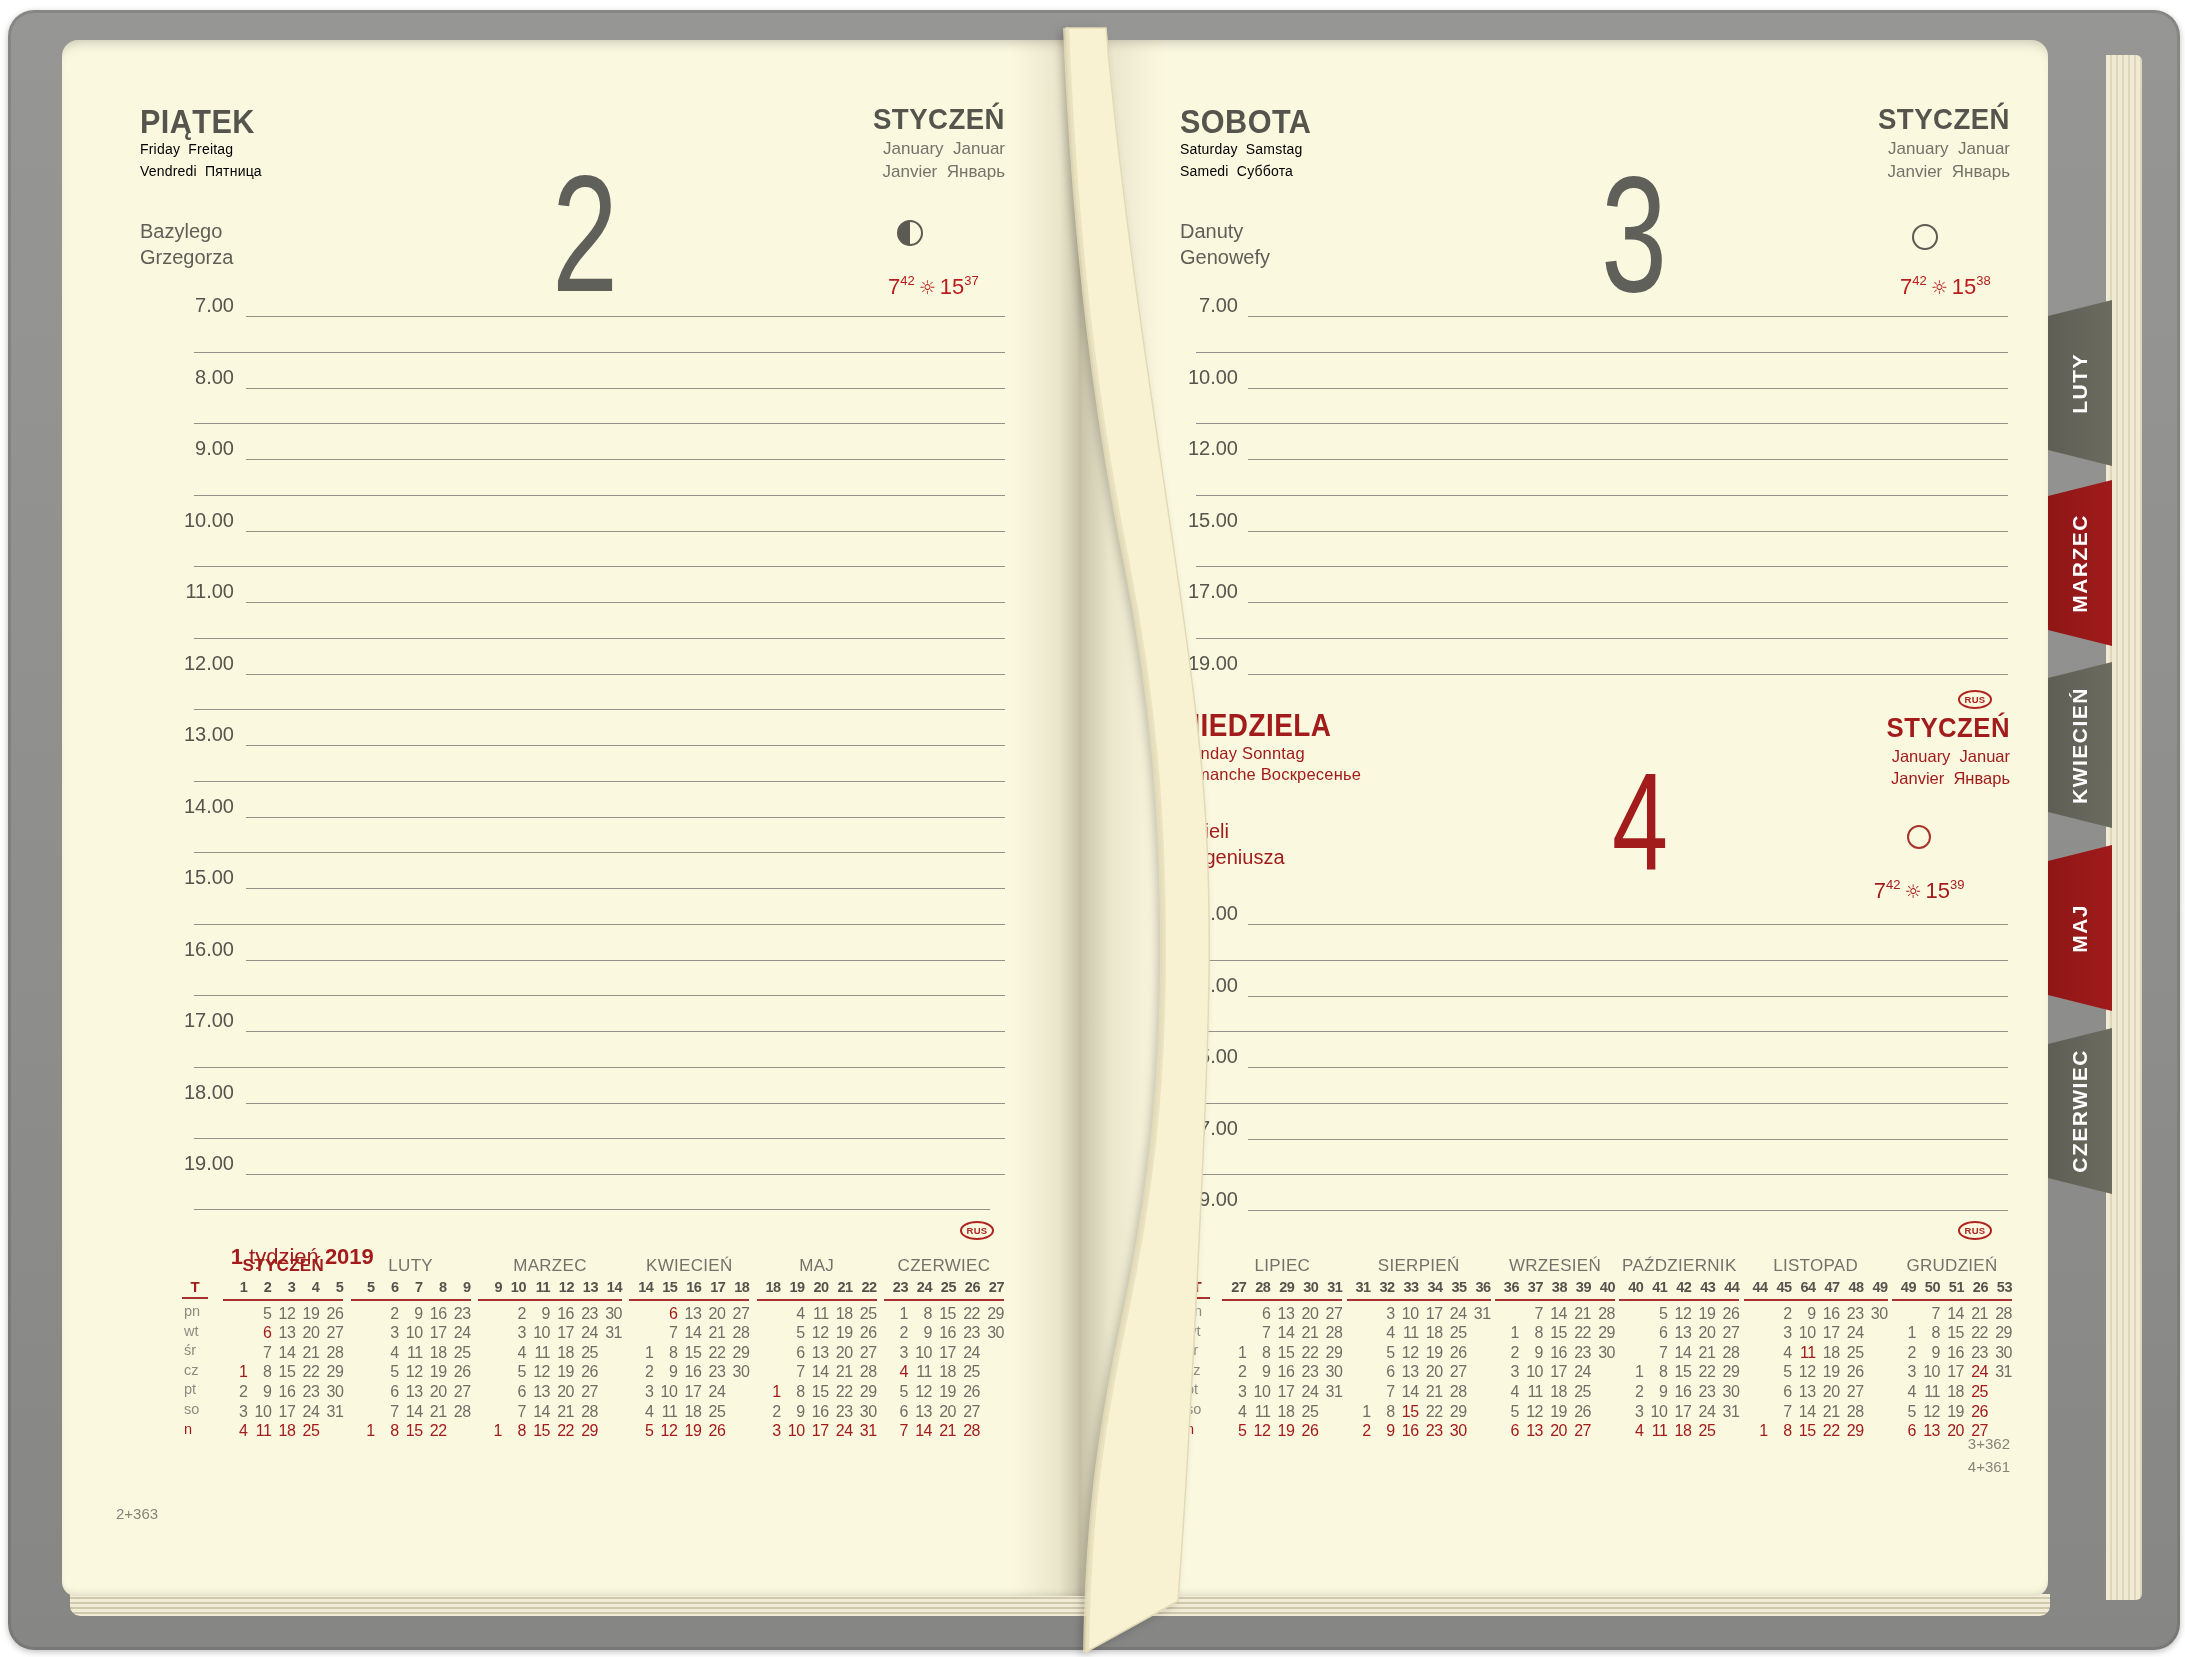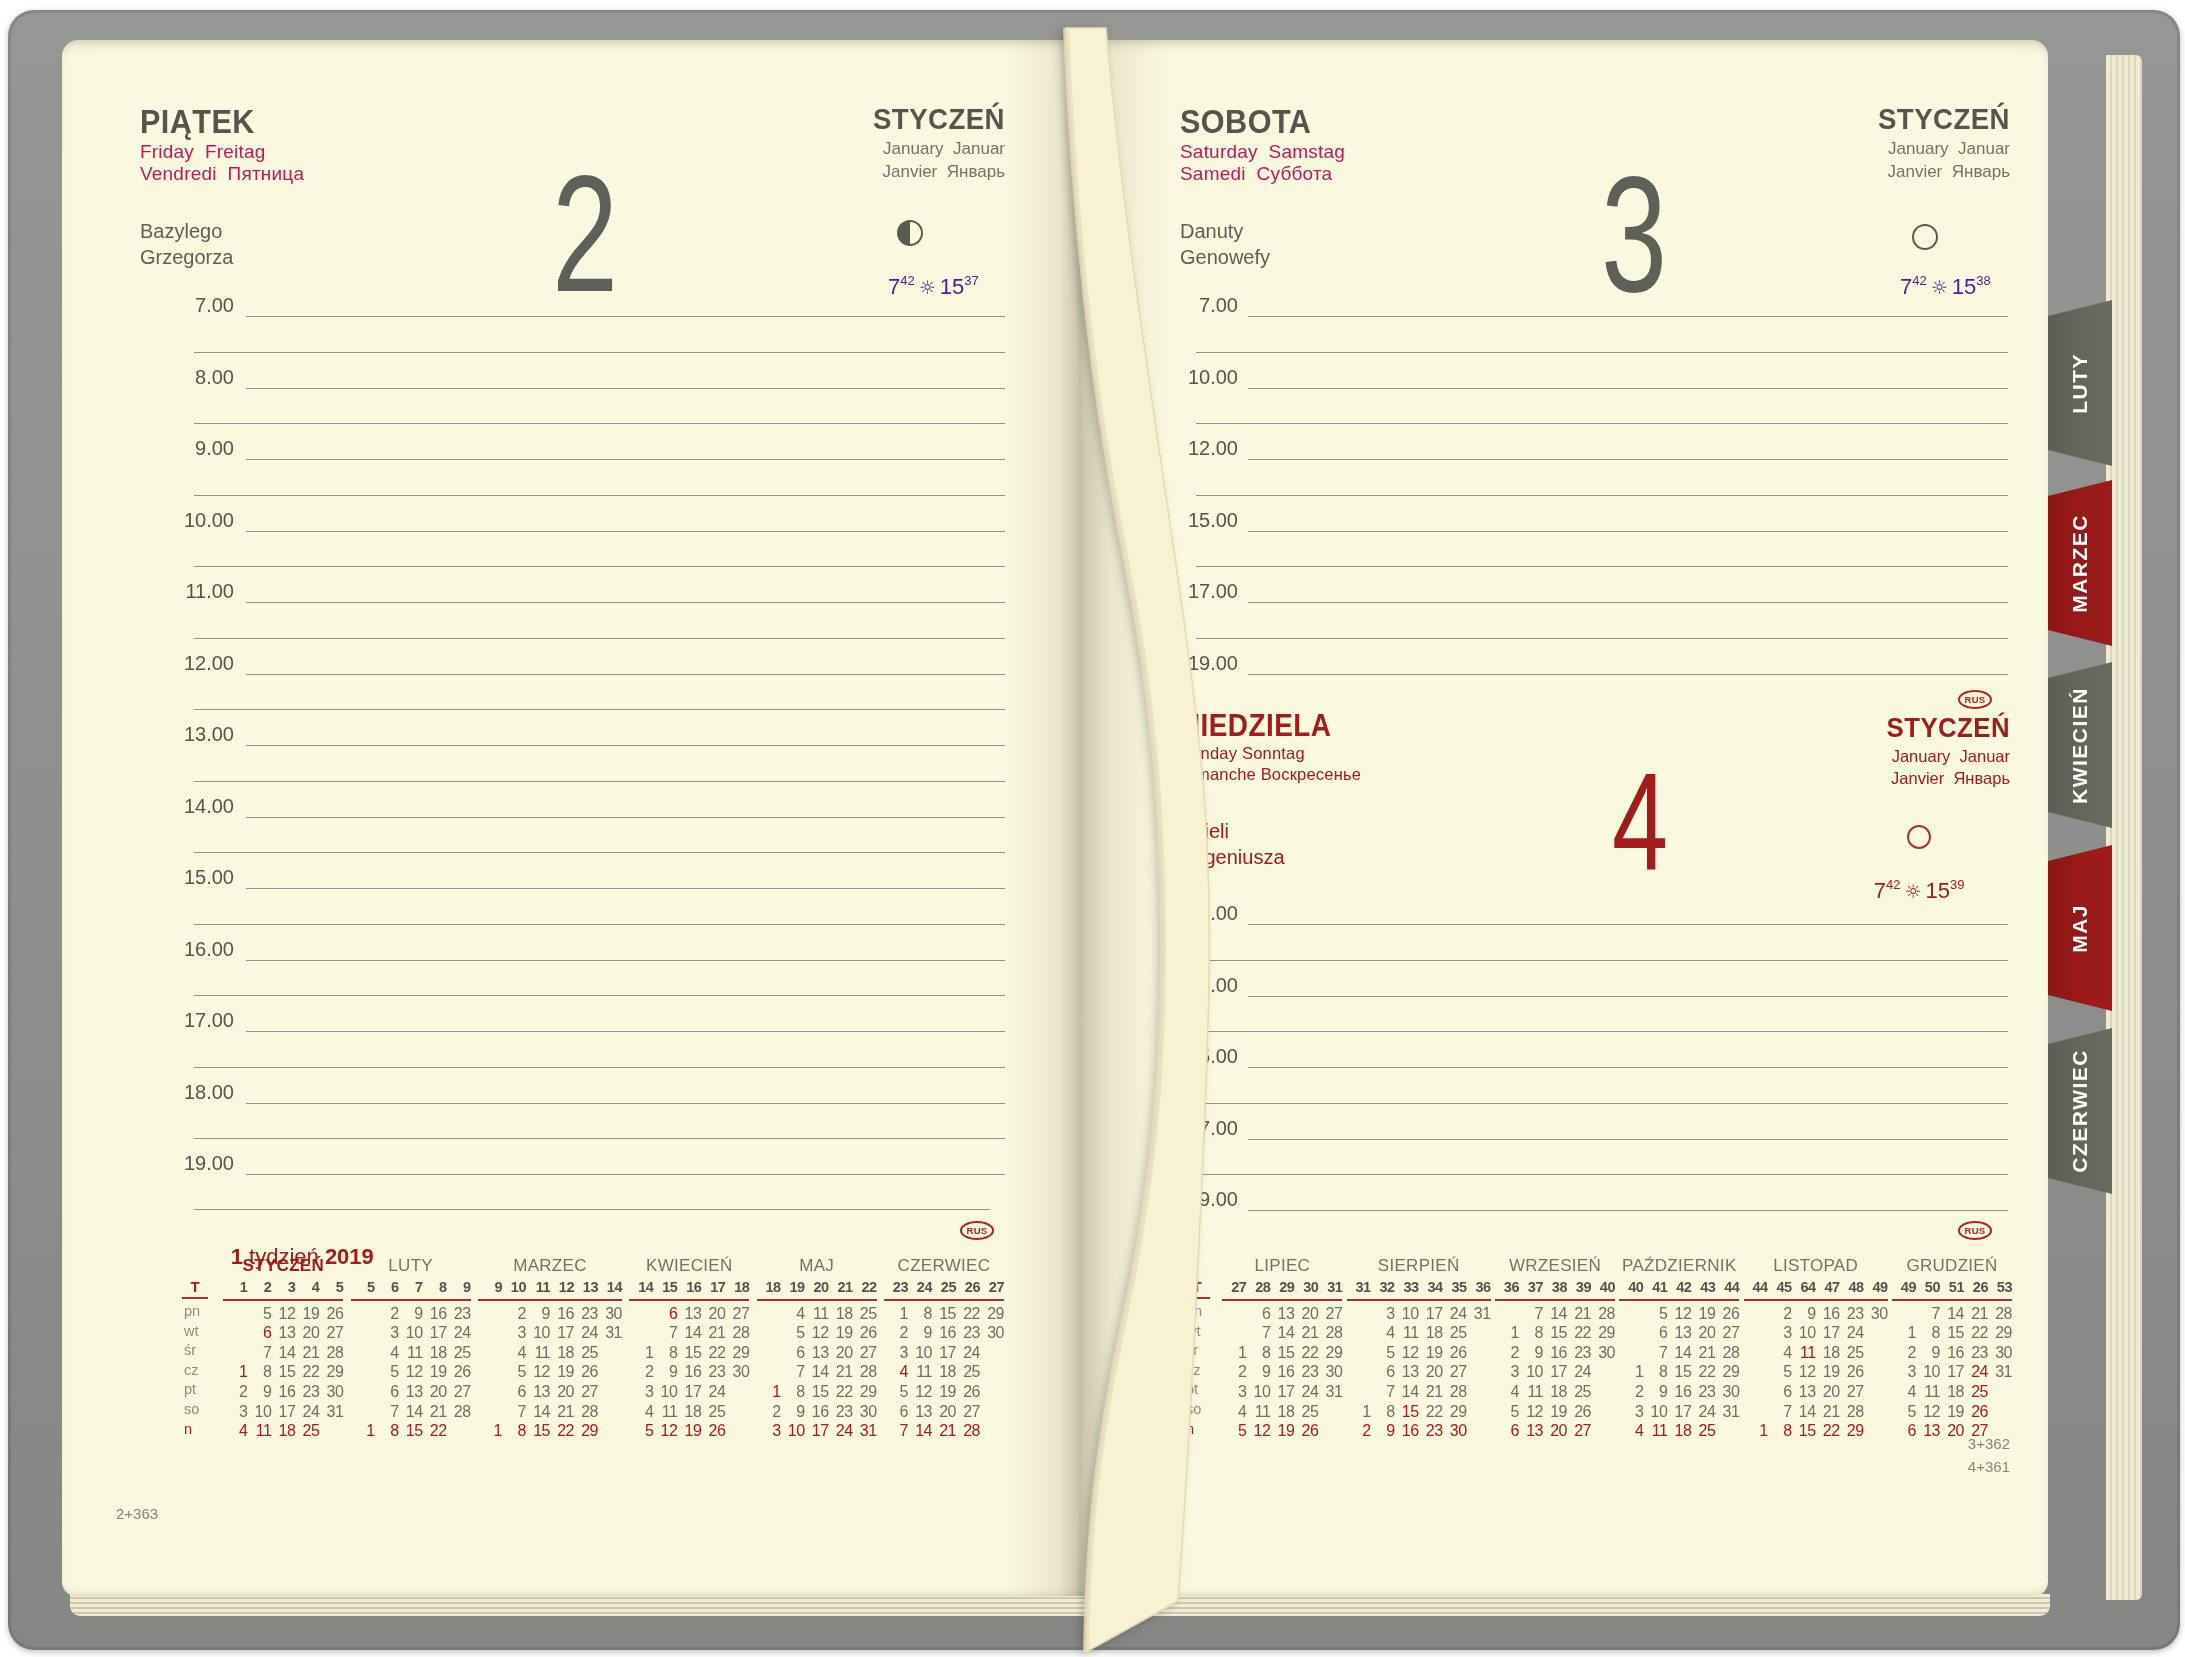--- a/index.html
+++ b/index.html
@@ -23,32 +23,32 @@
   .page.left {left:62px;width:1018px;border-radius:16px 0 0 14px;}
   .page.right{left:1080px;width:968px;border-radius:0 16px 14px 0;}
   .gutterL{position:absolute;left:948px;top:0;width:70px;height:100%;
            background:linear-gradient(to right,rgba(110,100,60,0) 0%,rgba(110,100,60,.12) 70%,rgba(80,70,40,.30) 100%);}
   .gutterR{position:absolute;left:0;top:0;width:85px;height:100%;
            background:linear-gradient(to right,rgba(80,70,40,.30) 0%,rgba(110,100,60,.12) 35%,rgba(110,100,60,0) 100%);}
 
   
   .dayname{position:absolute;font-size:34px;font-weight:bold;letter-spacing:.5px;
            transform:scaleX(.9);transform-origin:left top;color:#55554d;white-space:pre;}
-  .daysub{position:absolute;font-size:19px;color:#be185d;white-space:pre;letter-spacing:.2px;}
+  .daysub{position:absolute;font-size:14px;color:#000000;white-space:pre;letter-spacing:.2px;}
   .names{position:absolute;font-size:20px;color:#5f5f57;line-height:26px;white-space:pre;}
   .bignum{position:absolute;width:160px;text-align:center;font-size:165px;line-height:1;
           color:#60605a;transform:scaleX(.72);transform-origin:center top;}
   .monthblock{position:absolute;text-align:right;}
   .monthname{font-size:30px;font-weight:bold;letter-spacing:.5px;transform:scaleX(.92);
              transform-origin:right top;color:#55554d;}
   .monthsub{font-size:17px;color:#73736a;white-space:pre;margin-top:3px;}
   .moon{position:absolute;width:26px;height:26px;border:2.5px solid #5b5b53;border-radius:50%;box-sizing:border-box;}
   .moon.half{background:linear-gradient(90deg,#5b5b53 50%,rgba(0,0,0,0) 50%);}
   .moon.red{border-color:#a8342c;}
-  .suntimes{position:absolute;font-size:22px;color:#4c1d95;white-space:pre;}
+  .suntimes{position:absolute;font-size:22px;color:#b91c1c;white-space:pre;}
   .suntimes sup{font-size:13px;position:relative;top:-1px;}
   .sunglyph{font-family:"DejaVu Sans",sans-serif;font-size:19px;padding:0 4px;}
   .red, .rd{color:#a21c1c !important;}
 
   
   .hline{position:absolute;border-bottom:1.3px solid #92928a;}
   .hlabel{position:absolute;font-size:20px;color:#55554d;text-align:right;}
 
   
   .weekline{position:absolute;font-size:22px;color:#a21c1c;white-space:pre;}

